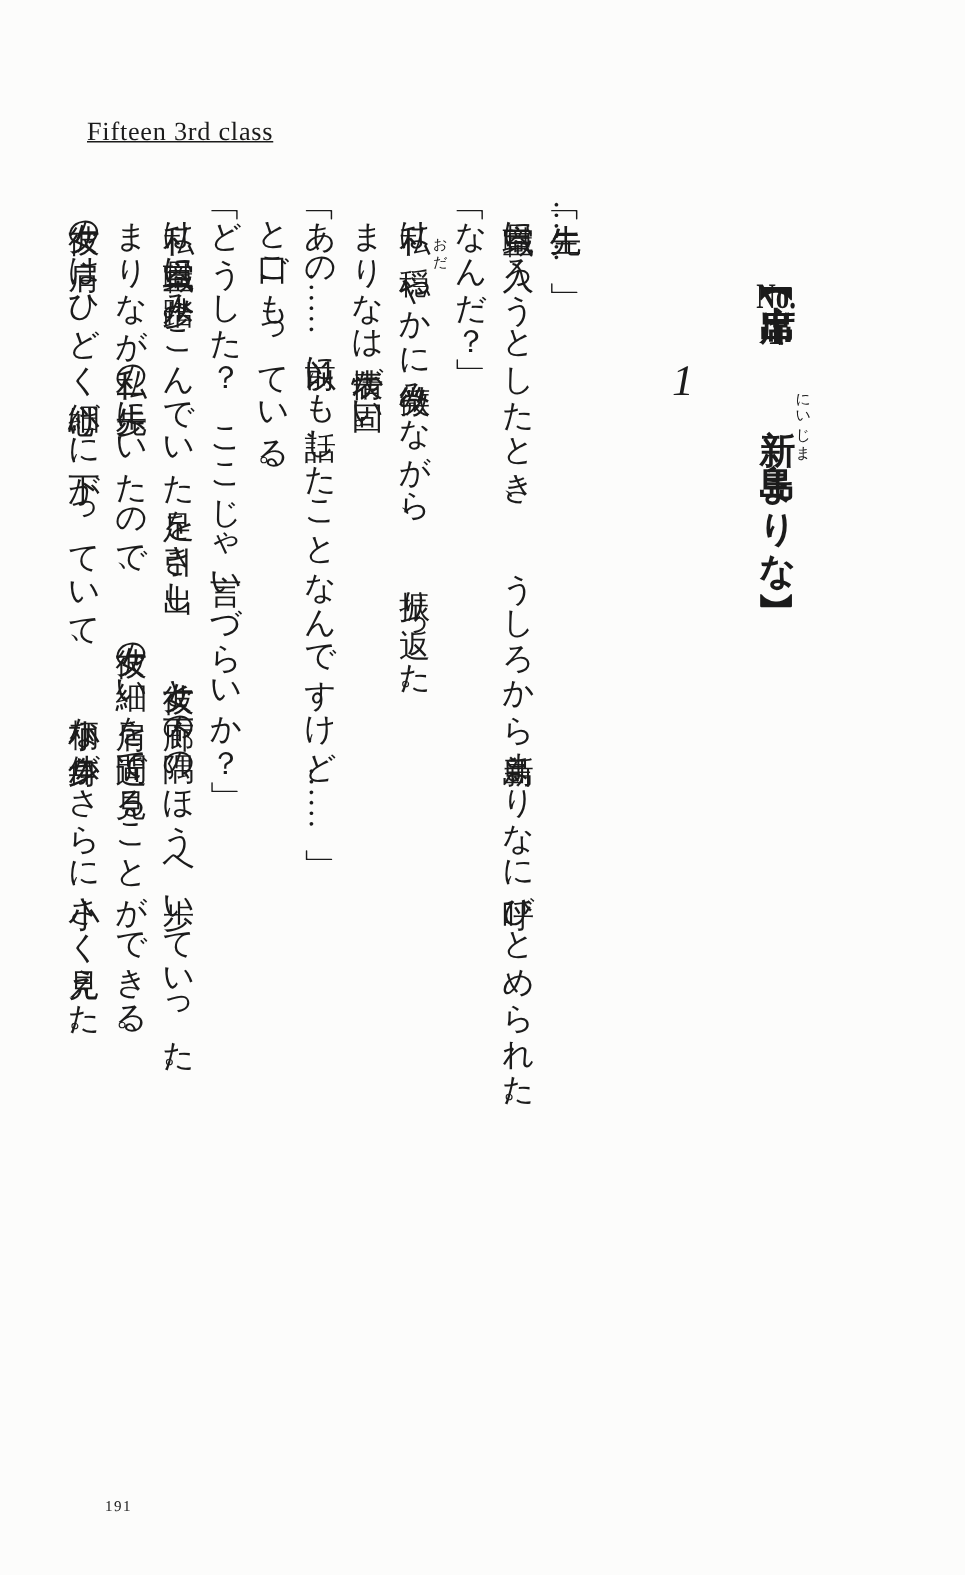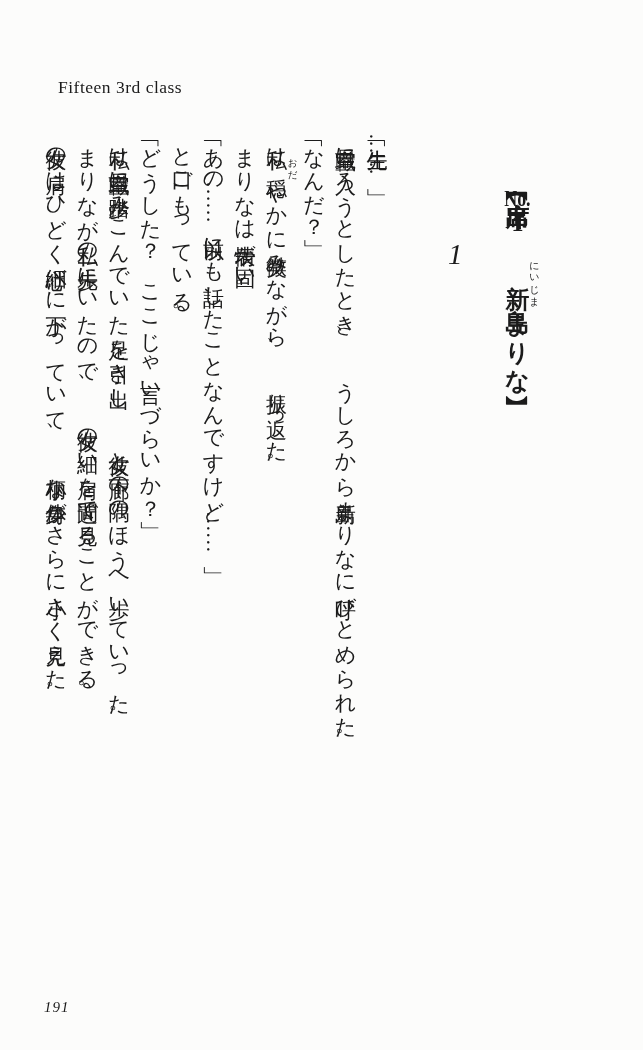--- a/index.html
+++ b/index.html
@@ -12,20 +12,21 @@
     overflow: hidden;
   }
   .page { position: absolute; inset: 0; }
 
   .running-head {
     position: absolute;
     left: 58px; top: 77px;
     font-size: 17.5px;
     letter-spacing: 0.5px;
     white-space: nowrap;
+    text-decoration: underline;
   }
 
   .vtext {
     writing-mode: vertical-rl;
     text-orientation: mixed;
   }
 
   .chapter-title {
     position: absolute;
     left: 504px; top: 184px;
@@ -55,23 +56,22 @@
     top: 133px; right: 251px;
     width: 348px; height: 878px;
     font-size: 21px;
     line-height: 31.5px;
   }
   .body-text p { margin: 0; padding: 0; }
   .body-text ruby rt { font-size: 9.5px; letter-spacing: 0; }
 
   .page-number {
     position: absolute;
-    left: 44px; top: 999px;
-    font-size: 15px;
-    font-style: italic;
+    left: 70px; top: 999px;
+    font-size: 10px;
     letter-spacing: 1px;
   }
 </style>
 </head>
 <body>
 
 <div class="page">
 
   <div class="running-head">Fifteen 3rd class</div>
 

